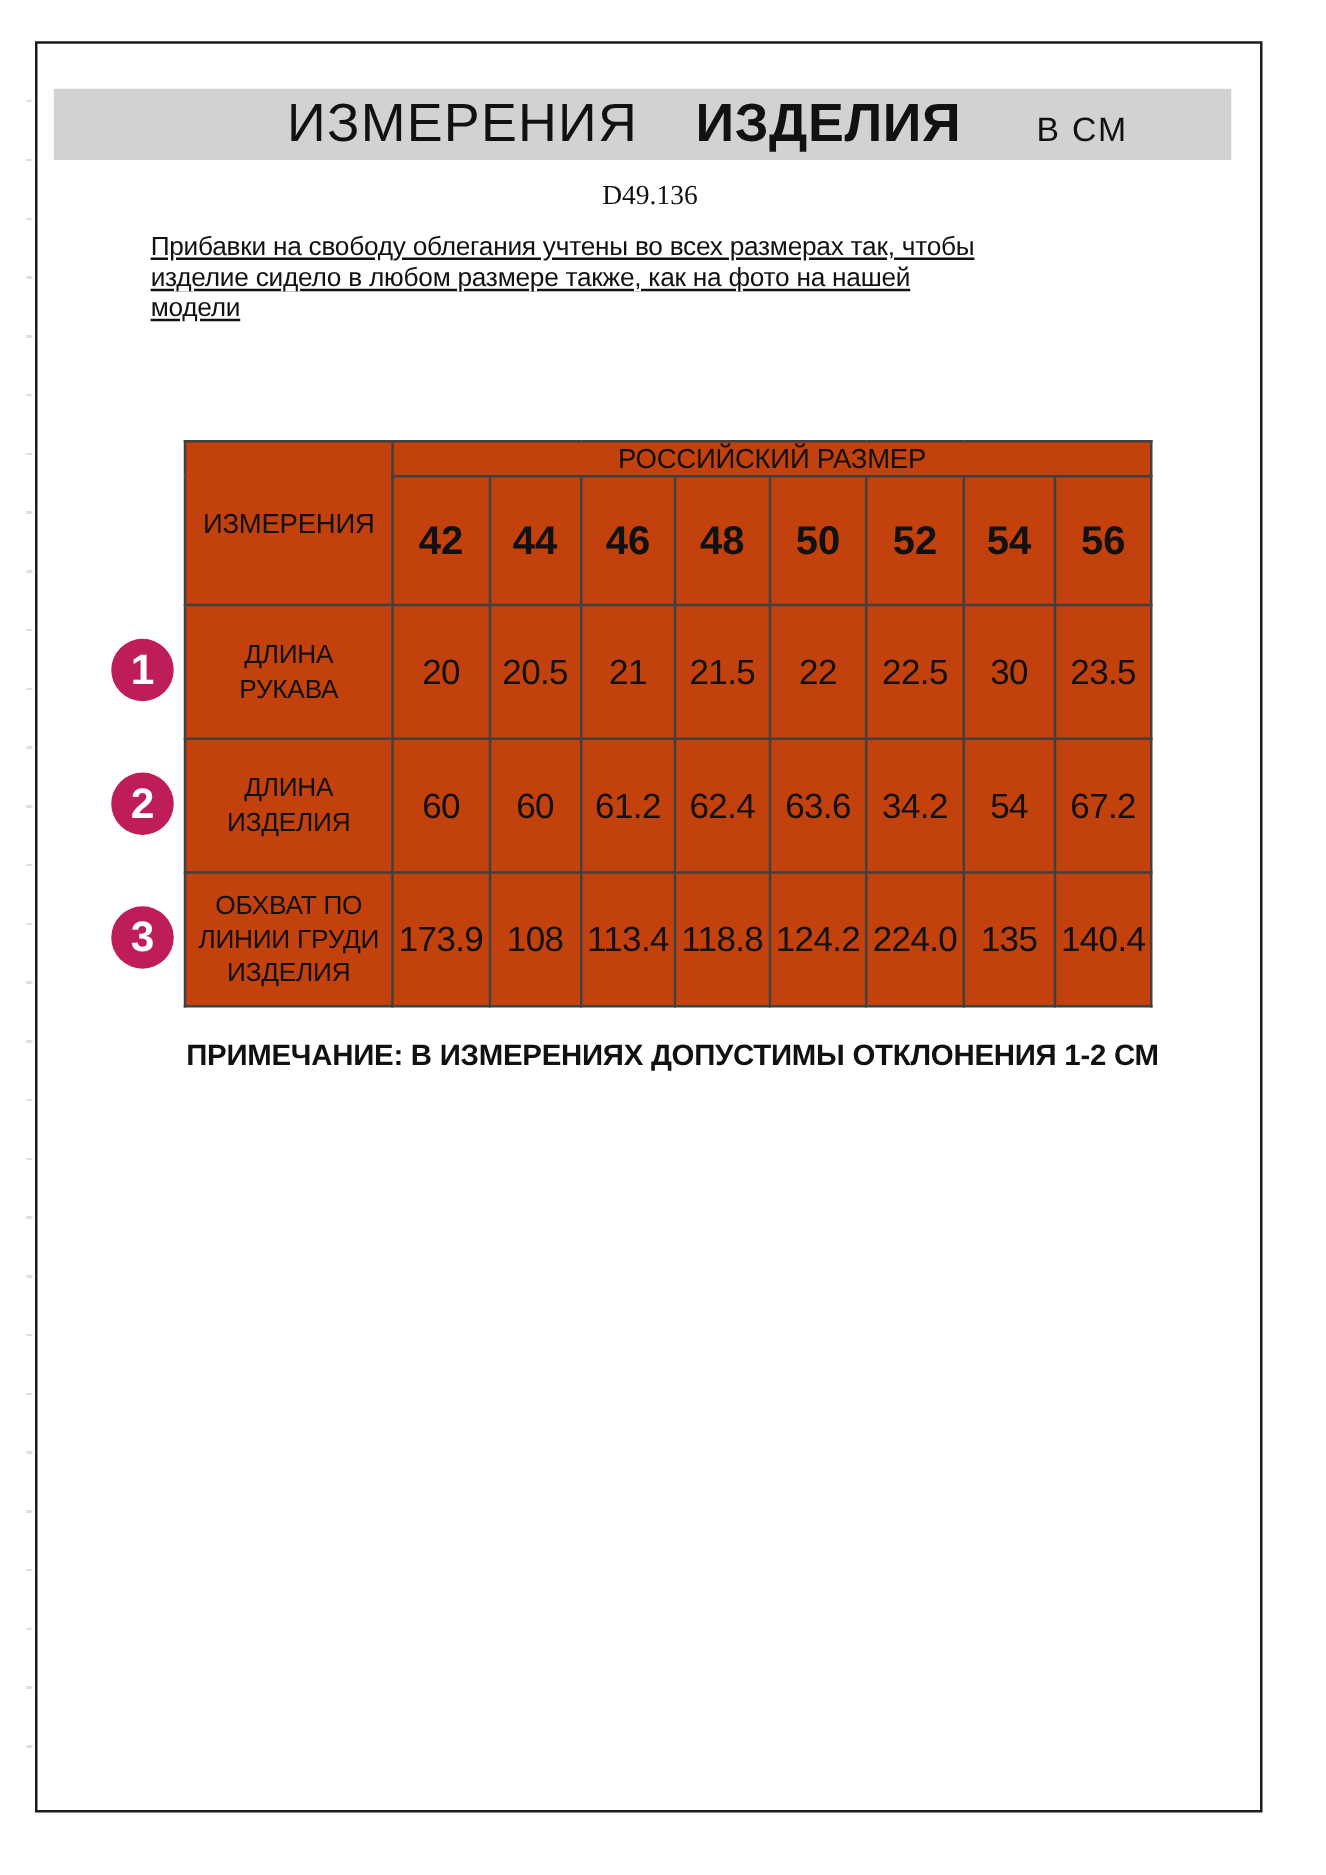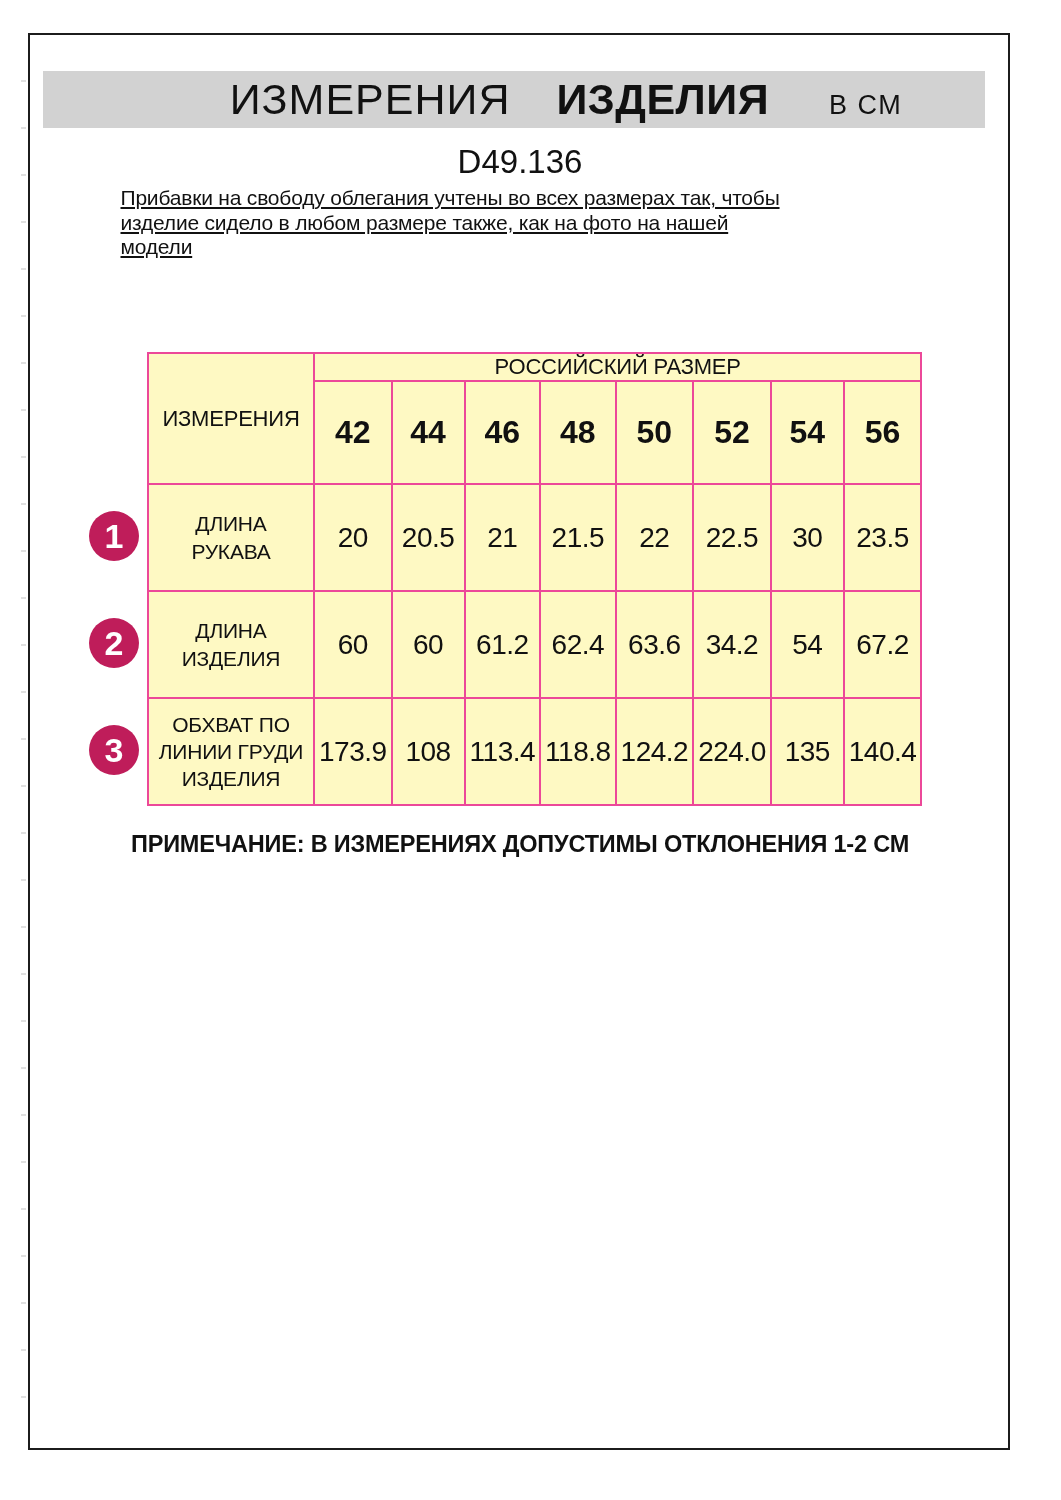--- a/index.html
+++ b/index.html
@@ -72,22 +72,23 @@
     font-weight: 400;
     margin-left: 60px;
     letter-spacing: 1.5px;
   }
   .product-code {
     position: absolute;
     left: 30px;
     top: 143px;
     width: 980px;
     text-align: center;
-    font-size: 33px;
-    font-weight: 400;
+    font-size: 22px;
+    font-weight: 400;
+    font-family: Liberation Serif, serif;
   }
   .description {
     position: absolute;
     left: 50%;
     transform: translateX(-50%);
     top: 186px;
     width: 820px;
     text-align: left;
     font-size: 21px;
     line-height: 1.17;
@@ -96,25 +97,25 @@
     text-decoration: underline;
   }
   .size-table {
     position: absolute;
     left: 147px;
     top: 352px;
     border-collapse: collapse;
     table-layout: fixed;
   }
   .size-table th, .size-table td {
-    border: 2px solid #ec4899;
+    border: 2px solid #404040;
     text-align: center;
     vertical-align: middle;
     padding: 0 4px;
-    background: #fef9c3;
+    background: #c2410c;
   }
   .corner-cell {
     font-size: 22px;
     font-weight: 400;
     letter-spacing: -0.2px;
   }
   .group-header-row th {
     font-size: 22px;
     font-weight: 400;
     height: 24px;
@@ -160,20 +161,21 @@
   .num-badge-3 { top: 725px; }
   .note {
     position: absolute;
     left: 30px;
     top: 831px;
     width: 980px;
     text-align: center;
     font-size: 23.5px;
     font-weight: 700;
     letter-spacing: -0.2px;
+    padding-left: 18px;
   }
 </style>
 </head>
 <body>
 
 <div class="canvas">
 
   <div class="edge-ticks"></div>
 
   <div class="frame"></div>

